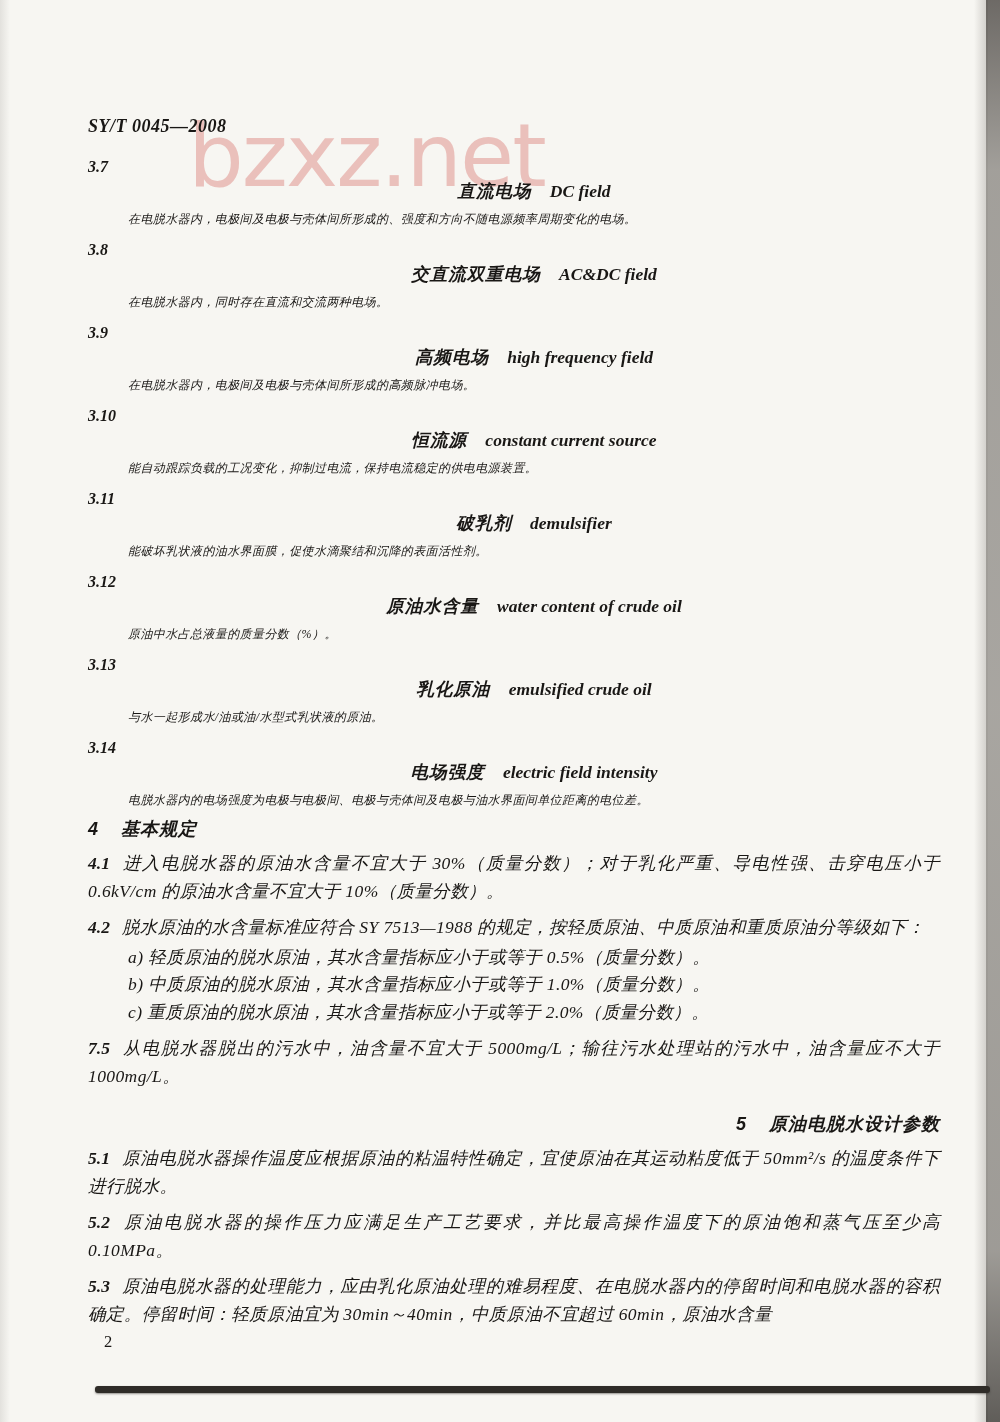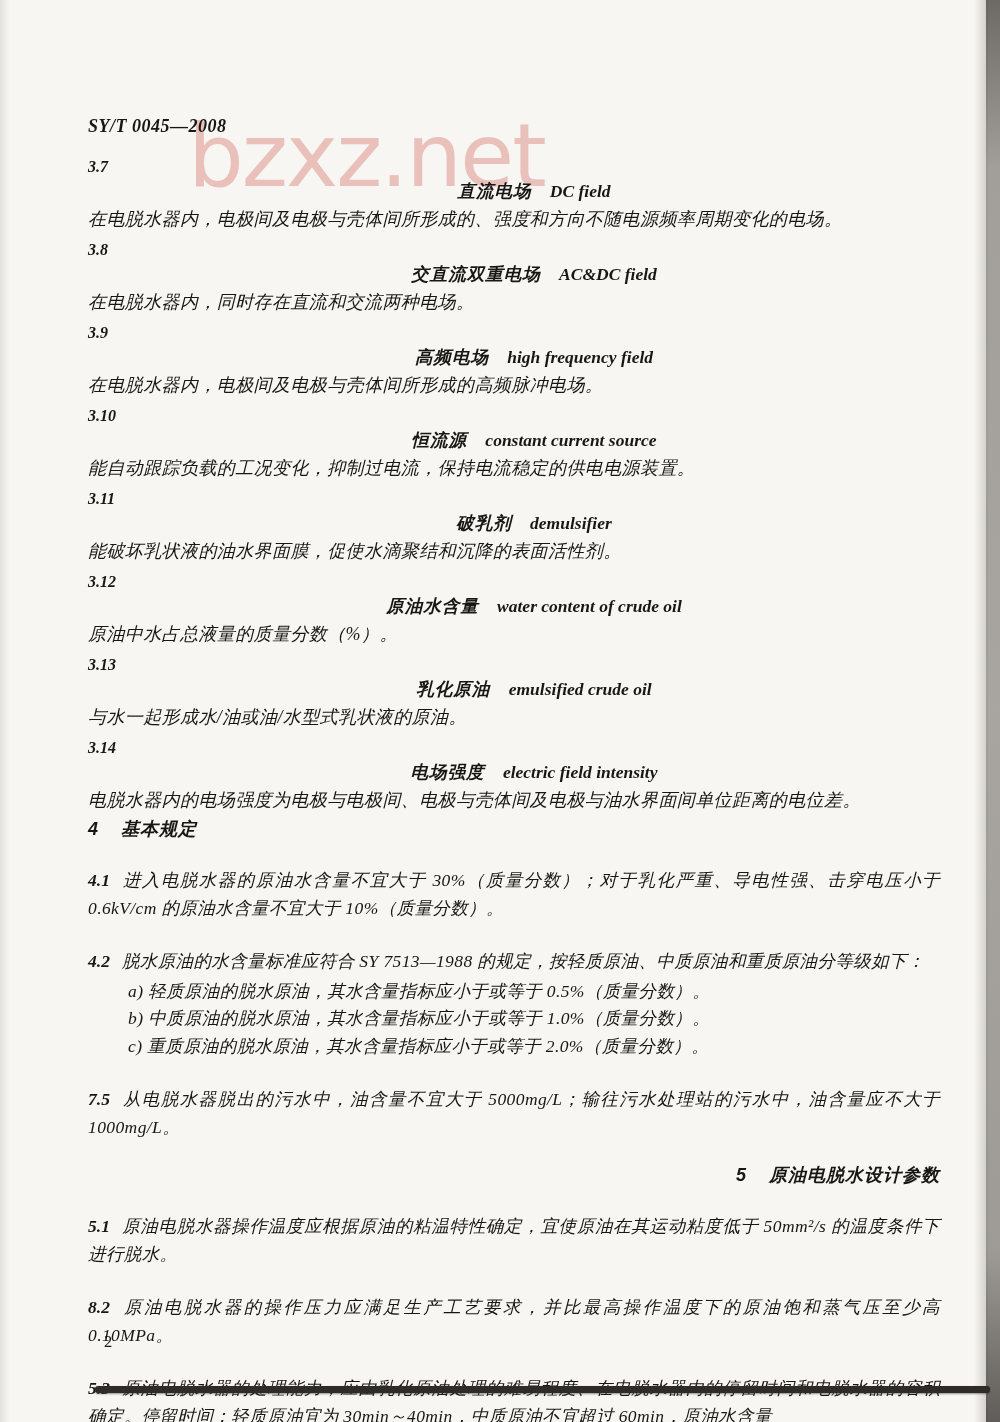--- a/index.html
+++ b/index.html
@@ -50,25 +50,25 @@
   .doc-number {
     font-weight:bold; font-size:18px; letter-spacing:0.5px;
     margin-bottom:20px;
   }
   .term { margin-top:8px; }
   .term-num { font-weight:bold; font-size:16px; line-height:19px;
     font-family:"Liberation Serif",serif; }
   .term-title { margin-left:40px; margin-top:3px; line-height:25px; font-size:17.5px; font-weight:bold;text-align:center; }
   .term-title .cn { font-family:"Liberation Sans","DejaVu Sans",sans-serif; letter-spacing:1px; }
   .term-title .en { margin-left:14px; font-family:"Liberation Serif",serif; }
-  .term-def { margin-top:3px; line-height:25px; font-size:18px; letter-spacing:0.4px; }
+  .term-def { margin-left:40px; margin-top:3px; line-height:25px; font-size:12px; letter-spacing:0.4px; }
   .heading { margin-top:4px; font-size:18px; font-weight:bold;
     font-family:"Liberation Sans","DejaVu Sans",sans-serif; letter-spacing:1px; }
   .heading .h-text { margin-left:16px; }
-  .clause { margin-top:26px; font-size:17.5px; line-height:27.5px; letter-spacing:0.4px; text-align:justify; }
+  .clause { margin-top:9px; font-size:17.5px; line-height:27.5px; letter-spacing:0.4px; text-align:justify; }
   .clause .c-num { font-weight:bold; margin-right:12px; letter-spacing:0; }
   .subitems { margin-top:2px; }
   .subitem { margin-left:40px; font-size:17.5px; line-height:27.5px; letter-spacing:0.4px; }
   .sec5 .heading { margin-top:22px;text-align:right; }
   .page-number {
     position:absolute; z-index:2; left:104px; top:1332px;
     font-size:16.5px;
   }
 </style>
 </head>
@@ -183,21 +183,21 @@
       <h2 class="heading">
         <span class="h-num">5</span>
         <span class="h-text">原油电脱水设计参数</span>
       </h2>
 
       <p class="clause">
         <span class="c-num">5.1</span><span>原油电脱水器操作温度应根据原油的粘温特性确定，宜使原油在其运动粘度低于 50mm²/s 的温度条件下进行脱水。</span>
       </p>
 
       <p class="clause">
-        <span class="c-num">8.2</span><span>原油电脱水器的操作压力应满足生产工艺要求，并比最高操作温度下的原油饱和蒸气压至少高 0.10MPa。</span>
+        <span class="c-num">5.2</span><span>原油电脱水器的操作压力应满足生产工艺要求，并比最高操作温度下的原油饱和蒸气压至少高 0.10MPa。</span>
       </p>
 
       <p class="clause">
         <span class="c-num">5.3</span><span>原油电脱水器的处理能力，应由乳化原油处理的难易程度、在电脱水器内的停留时间和电脱水器的容积确定。停留时间：轻质原油宜为 30min～40min，中质原油不宜超过 60min，原油水含量</span>
       </p>
     </section>
 
   </div>
 
   <div class="page-number">2</div>

